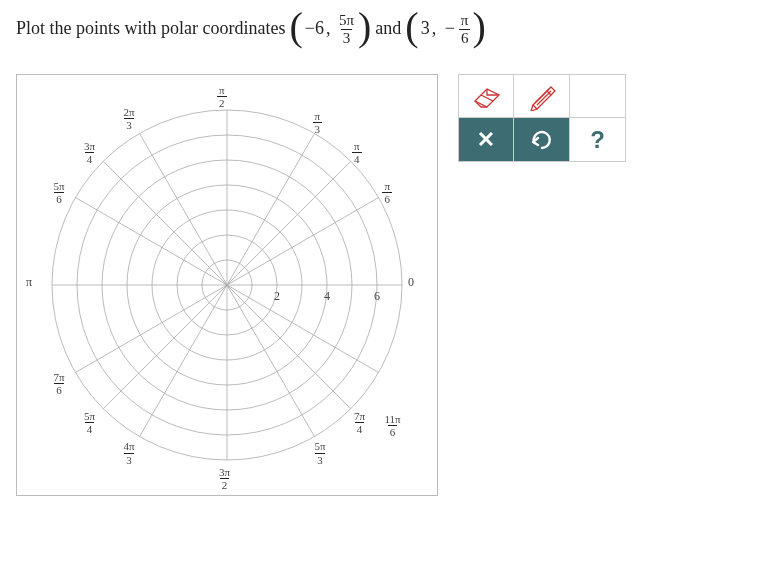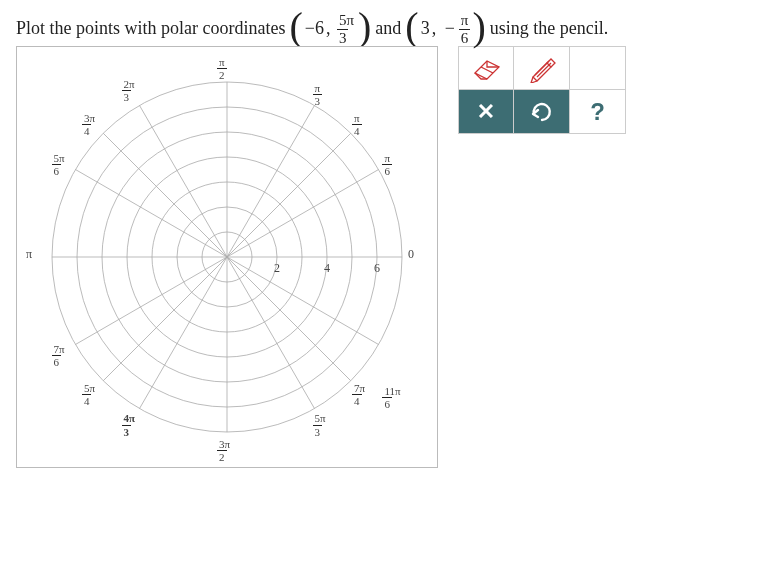--- a/index.html
+++ b/index.html
@@ -7,20 +7,21 @@
     padding: 12px 16px;
     font-family: Georgia, "Times New Roman", serif;
     background: #fff;
     color: #222;
     width: 783px;
     box-sizing: border-box;
   }
   .question {
     font-size: 18px;
     line-height: 1.4;
+    margin-bottom: 28px;
     display: flex;
     flex-wrap: wrap;
     align-items: center;
     gap: 4px;
   }
   .coord {
     display: inline-flex;
     align-items: center;
     gap: 2px;
     font-size: 18px;
@@ -30,21 +31,21 @@
     font-size: 40px;
     font-family: "Times New Roman", serif;
     line-height: 0.8;
     font-weight: 300;
     position: relative;
     top: -2px;
   }
   .frac {
     display: inline-flex;
     flex-direction: column;
-    align-items: flex-start;
+    align-items: center;
     font-size: 15px;
     line-height: 1.1;
     vertical-align: middle;
   }
   .frac .num { padding: 0 2px; }
   .frac .den { border-top: 1px solid #222; padding: 0 2px; }
   .minus { padding: 0 2px; }
   .main-area {
     display: flex;
     align-items: flex-start;
@@ -122,21 +123,20 @@
     <span class="paren">(</span>
     <span>3</span>
       <span>,&nbsp;</span>
     <span class="minus">−</span>
     <span class="frac">
       <span class="num">π</span>
       <span class="den">6</span>
     </span>
     <span class="paren">)</span>
   </span>
-  <span>using the pencil.</span>
 </div>
 
 <div class="main-area">
   <div class="plot-box">
     <svg class="polar-svg" id="polar-svg" viewBox="0 0 420 420">
         <circle cx="210" cy="210" r="25" fill="none" stroke="#aaa" stroke-width="0.8"></circle>
         <circle cx="210" cy="210" r="50" fill="none" stroke="#aaa" stroke-width="0.8"></circle>
         <circle cx="210" cy="210" r="75" fill="none" stroke="#aaa" stroke-width="0.8"></circle>
         <circle cx="210" cy="210" r="100" fill="none" stroke="#aaa" stroke-width="0.8"></circle>
         <circle cx="210" cy="210" r="125" fill="none" stroke="#aaa" stroke-width="0.8"></circle>
@@ -191,21 +191,21 @@
           </span></div>
         <div class="axis-label" style="left: 9px; top: 200px;">π</div>
         <div class="axis-label" style="left: 34.5891px; top: 295.5px;"><span class="frac">
             <span class="num">7π</span>
             <span class="den">6</span>
           </span></div>
         <div class="axis-label" style="left: 64.9426px; top: 335.057px;"><span class="frac">
             <span class="num">5π</span>
             <span class="den">4</span>
           </span></div>
-        <div class="axis-label" style="left: 104.5px; top: 365.411px; font-weight: bold;"><span class="frac">
+        <div class="axis-label" style="left: 104.5px; top: 365.411px;"><span class="frac">
             <span class="num">4π</span>
             <span class="den">3</span>
           </span></div>
         <div class="axis-label" style="left: 200px; top: 391px;"><span class="frac">
             <span class="num">3π</span>
             <span class="den">2</span>
           </span></div>
         <div class="axis-label" style="left: 295.5px; top: 365.411px;"><span class="frac">
             <span class="num">5π</span>
             <span class="den">3</span>

